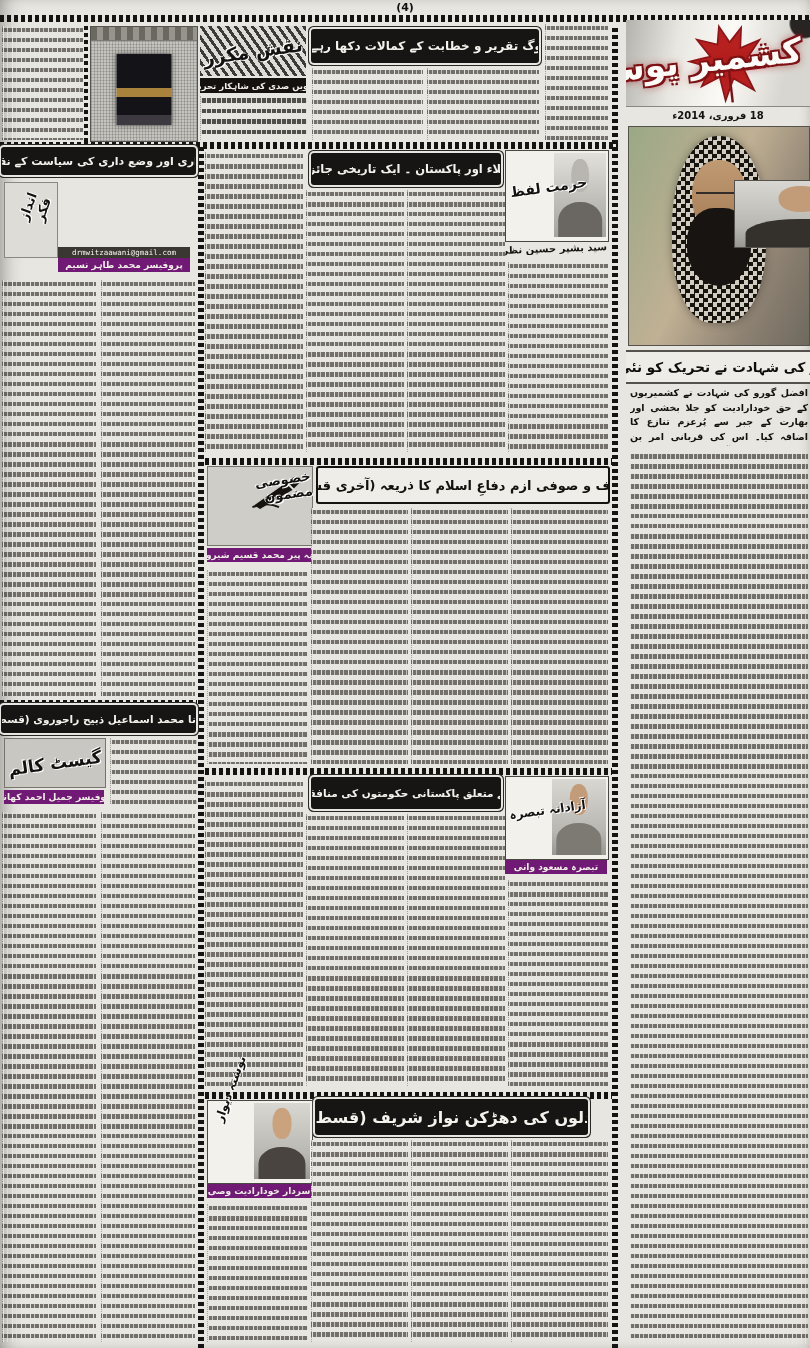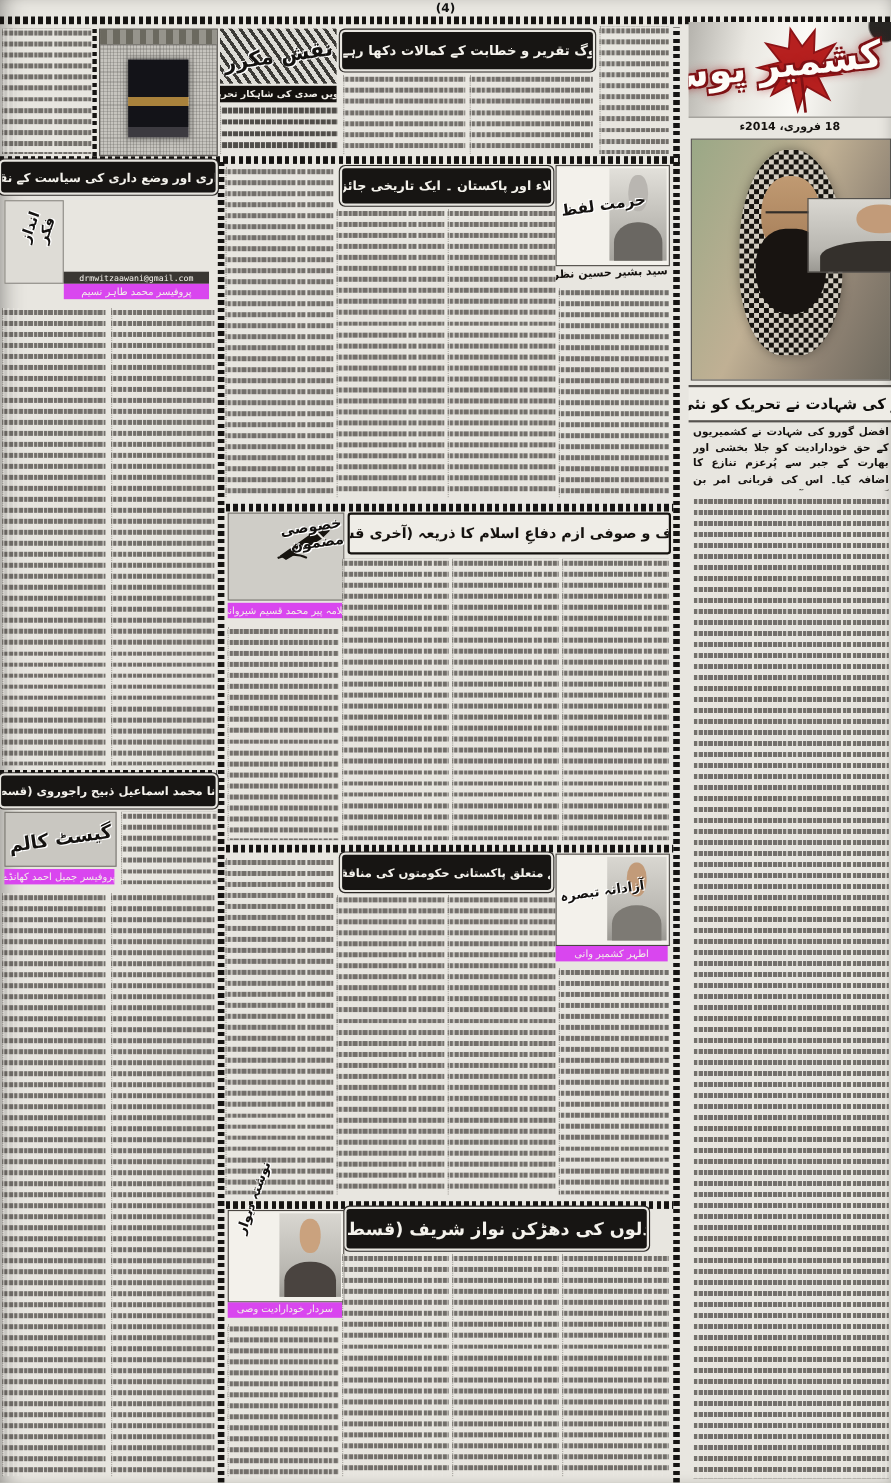--- a/index.html
+++ b/index.html
@@ -22,22 +22,22 @@
   }
   .sim.dark{background-image:
       repeating-linear-gradient(90deg, rgba(232,230,224,.9) 0 1px, rgba(0,0,0,0) 1px 5px),
       repeating-linear-gradient(180deg, rgba(0,0,0,0) 0 2px, rgba(30,27,24,.75) 2px 7px, rgba(0,0,0,0) 7px 10.5px);}
   
   .hbox{background:#171513;color:#f4f2ec;display:flex;align-items:center;justify-content:center;
         font-weight:bold;white-space:nowrap;overflow:hidden;border-radius:2px;
         box-shadow:0 0 0 1px #171513, 0 0 0 3px #e8e6e0, 0 0 0 4px #2a2724;}
   .obox{background:#efede7;color:#14110e;display:flex;align-items:center;justify-content:center;
         font-weight:bold;white-space:nowrap;overflow:hidden;border:2px solid #14110e;border-radius:3px;}
-  .authstrip{background:#d946ef;color:#f2efe9;display:flex;align-items:center;justify-content:center;
-        font-size:9px;font-weight:normal;white-space:nowrap;overflow:hidden;}
+  .authstrip{background:#701a75;color:#f2efe9;display:flex;align-items:center;justify-content:center;
+        font-size:9px;font-weight:bold;white-space:nowrap;overflow:hidden;}
   .callig{font-weight:bold;color:#141210;transform:rotate(-8deg);text-shadow:1px 1px 0 #fff,-1px -1px 0 #fff;}
   .hatch{background:repeating-linear-gradient(55deg,#3c3a36 0 3px,#dedcd6 3px 7px);}
   .headblock{background:#f3f1eb;border:1px solid #4a4642;}
   
   .bust{position:relative;overflow:hidden;--skin:#c29b79;--coat:#34302c;
         background:linear-gradient(180deg,#d9d7d1 0%,#b8b6b0 70%,#9a9892 100%);}
   .bust::before{content:"";position:absolute;left:50%;top:7%;width:34%;height:40%;
         transform:translateX(-50%);background:var(--skin);border-radius:46%;}
   .bust::after{content:"";position:absolute;left:50%;bottom:-4%;width:84%;height:46%;
         transform:translateX(-50%);background:var(--coat);border-radius:48% 48% 0 0;}
@@ -176,21 +176,21 @@
   <div class="abs sim" style="left:207px;top:570px;width:100px;height:194px;"></div>
   <div class="abs sim" style="left:311px;top:508px;width:96px;height:256px;"></div>
   <div class="abs sim" style="left:411px;top:508px;width:96px;height:256px;"></div>
   <div class="abs sim" style="left:511px;top:508px;width:96px;height:256px;"></div>
 
   <div class="abs hbox" style="left:312px;top:778px;width:188px;height:30px;font-size:10.5px;">مسئلہ کشمیر سے متعلق پاکستانی حکومتوں کی منافقت (آخری قسط)</div>
   <div class="abs headblock" style="left:505px;top:776px;width:102px;height:82px;">
     <div class="bust" style="position:absolute;right:2px;top:2px;width:54px;height:76px;--coat:#7d7a74;"></div>
     <span class="callig" style="position:absolute;left:3px;top:26px;font-size:12px;">آزادانہ تبصرہ</span>
   </div>
-  <div class="abs authstrip" style="left:505px;top:860px;width:102px;height:14px;">اطہر کشمیر وانی</div>
+  <div class="abs authstrip" style="left:505px;top:860px;width:102px;height:14px;">تبصرہ مسعود وانی</div>
   <div class="abs sim" style="left:205px;top:780px;width:97px;height:306px;"></div>
   <div class="abs sim" style="left:306px;top:814px;width:97px;height:272px;"></div>
   <div class="abs sim" style="left:407px;top:814px;width:97px;height:272px;"></div>
   <div class="abs sim" style="left:508px;top:880px;width:99px;height:206px;"></div>
 
   <div class="abs hbox" style="left:316px;top:1100px;width:240px;height:34px;font-size:16px;padding-left:31px;">ہمارے دلوں کی دھڑکن نواز شریف (قسط 1)</div>
   <div class="abs headblock" style="left:207px;top:1100px;width:104px;height:82px;">
     <div class="bust bald" style="position:absolute;left:46px;top:2px;width:56px;height:76px;"></div>
     <span class="callig" style="position:absolute;left:4px;top:18px;font-size:12px;transform:rotate(-70deg);transform-origin:left top;">نوشتہ دیوار</span>
   </div>

